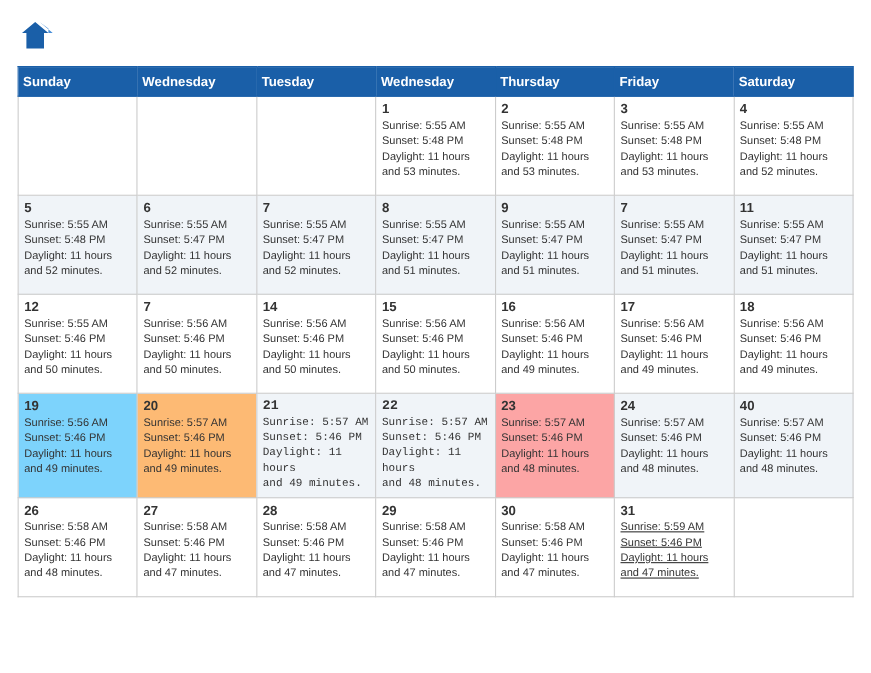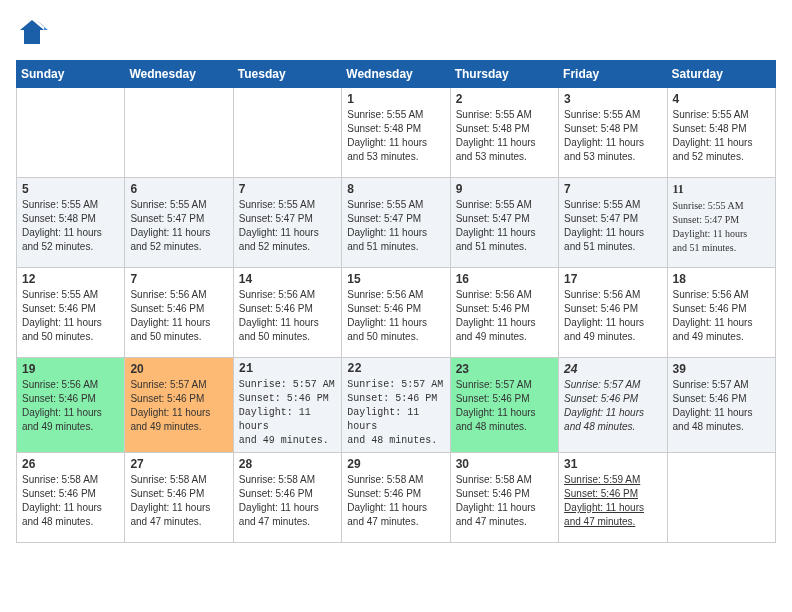--- a/index.html
+++ b/index.html
@@ -193,21 +193,21 @@
 Daylight: 11 hours
 and 51 minutes.</div>
         </td>
         <td style="background: rgb(240, 244, 248);">
           <div class="day-num">7</div>
           <div class="day-info" style="white-space: pre-line;">Sunrise: 5:55 AM
 Sunset: 5:47 PM
 Daylight: 11 hours
 and 51 minutes.</div>
         </td>
-        <td style="background: rgb(240, 244, 248); font-family: Liberation Serif, serif;">
+        <td style="background: rgb(240, 244, 248);">
           <div class="day-num">11</div>
           <div class="day-info" style="white-space: pre-line;">Sunrise: 5:55 AM
 Sunset: 5:47 PM
 Daylight: 11 hours
 and 51 minutes.</div>
         </td>
       </tr>
       <tr>
         <td>
           <div class="day-num">12</div>
@@ -253,21 +253,21 @@
         </td>
         <td>
           <div class="day-num">18</div>
           <div class="day-info" style="white-space: pre-line;">Sunrise: 5:56 AM
 Sunset: 5:46 PM
 Daylight: 11 hours
 and 49 minutes.</div>
         </td>
       </tr>
       <tr>
-        <td style="background: #86efac;">
+        <td style="background: #7dd3fc;">
           <div class="day-num">19</div>
           <div class="day-info" style="white-space: pre-line;">Sunrise: 5:56 AM
 Sunset: 5:46 PM
 Daylight: 11 hours
 and 49 minutes.</div>
         </td>
         <td style="background: #fdba74;">
           <div class="day-num">20</div>
           <div class="day-info" style="white-space: pre-line;">Sunrise: 5:57 AM
 Sunset: 5:46 PM
@@ -281,36 +281,36 @@
 Daylight: 11 hours
 and 49 minutes.</div>
         </td>
         <td style="background: rgb(240, 244, 248); font-family: Liberation Mono, monospace;">
           <div class="day-num">22</div>
           <div class="day-info" style="white-space: pre-line;">Sunrise: 5:57 AM
 Sunset: 5:46 PM
 Daylight: 11 hours
 and 48 minutes.</div>
         </td>
-        <td style="background: #86efac;">
+        <td style="background: #fca5a5;">
           <div class="day-num">23</div>
           <div class="day-info" style="white-space: pre-line;">Sunrise: 5:57 AM
 Sunset: 5:46 PM
 Daylight: 11 hours
 and 48 minutes.</div>
         </td>
-        <td style="background: rgb(240, 244, 248); font-style: italic;">
+        <td style="background: rgb(240, 244, 248);">
           <div class="day-num">24</div>
           <div class="day-info" style="white-space: pre-line;">Sunrise: 5:57 AM
 Sunset: 5:46 PM
 Daylight: 11 hours
 and 48 minutes.</div>
         </td>
         <td style="background: rgb(240, 244, 248);">
-          <div class="day-num">39</div>
+          <div class="day-num">40</div>
           <div class="day-info" style="white-space: pre-line;">Sunrise: 5:57 AM
 Sunset: 5:46 PM
 Daylight: 11 hours
 and 48 minutes.</div>
         </td>
       </tr>
       <tr>
         <td>
           <div class="day-num">26</div>
           <div class="day-info" style="white-space: pre-line;">Sunrise: 5:58 AM

